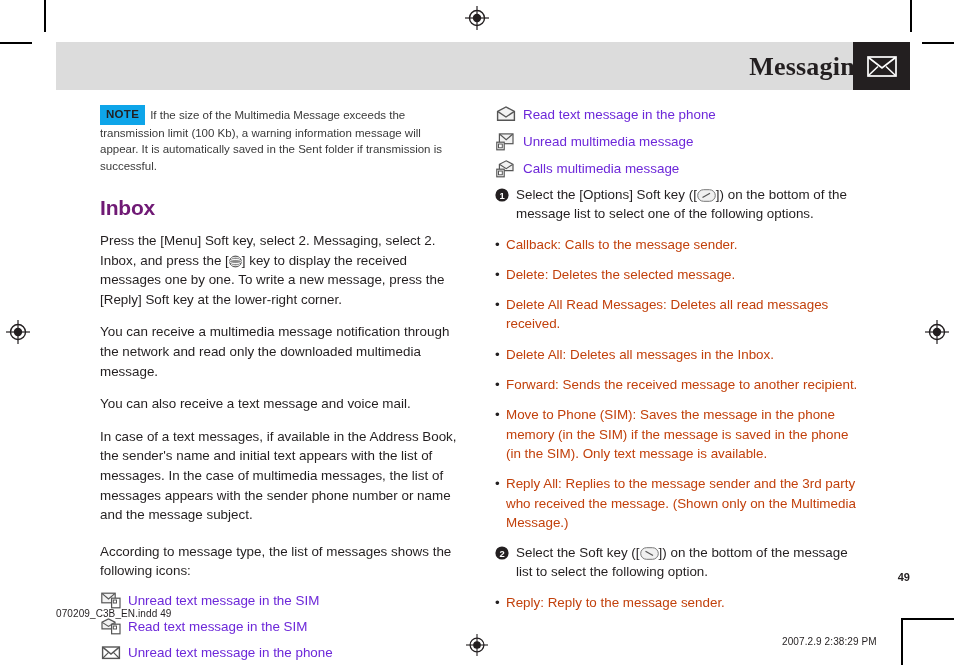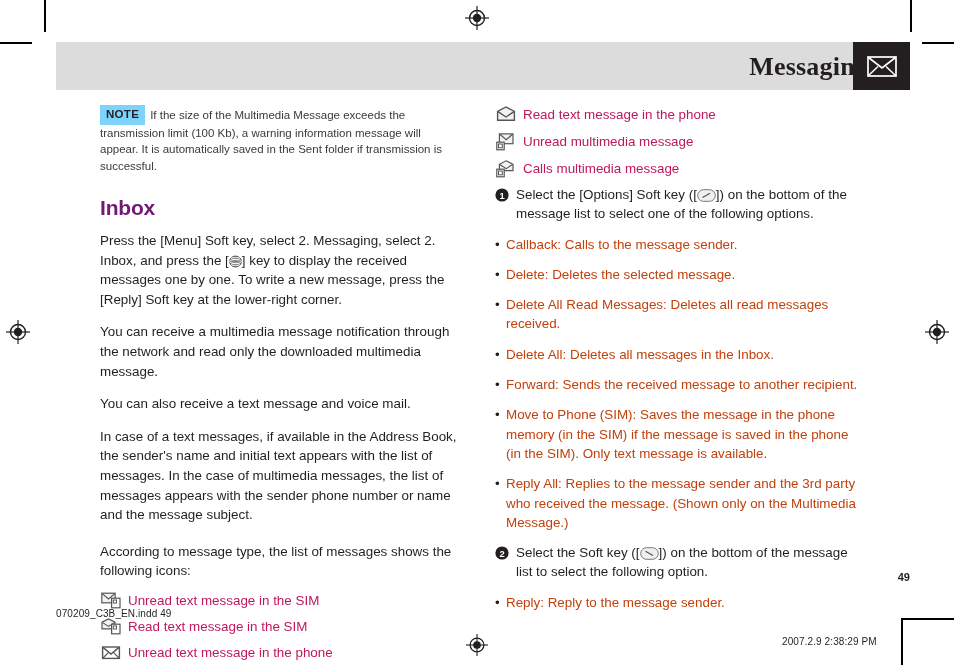--- a/index.html
+++ b/index.html
@@ -38,21 +38,21 @@
   #col-left{left:100px;width:360px;}
   #col-right{left:495px;width:365px;}
 
   
   #note-block{
     font-size:11.5px;line-height:16.5px;color:#3a3a3a;
     margin:0 0 22px 0;
   }
   #note-badge{
     display:inline-block;
-    background:#7dd3fc;color:#231f20;
+    background:#0ea5e9;color:#231f20;
     font-size:11.5px;font-weight:700;
     padding:1px 6px 2px 6px;
     letter-spacing:.3px;
     margin-right:5px;
     vertical-align:1px;
   }
 
   
   h2.section-title{
     font-size:21px;font-weight:700;color:#701a75;
@@ -71,21 +71,21 @@
   .icon-row{
     display:flex;align-items:flex-start;
     margin:0 0 7px 0;
   }
   .icon-row .glyph{
     flex:0 0 auto;width:22px;height:19px;margin-right:6px;
     display:flex;align-items:center;justify-content:center;
   }
   .icon-row .glyph svg{display:block;}
   .icon-row .rtext{
-    font-size:13.4px;line-height:19px;color:#be185d;
+    font-size:13.4px;line-height:19px;color:#6d28d9;
   }
 
   
   .step{
     display:flex;align-items:flex-start;margin:4px 0 11px 0;
   }
   .step .num{
     flex:0 0 auto;width:17px;height:19px;margin-right:4px;
     display:flex;align-items:center;justify-content:flex-start;
   }

